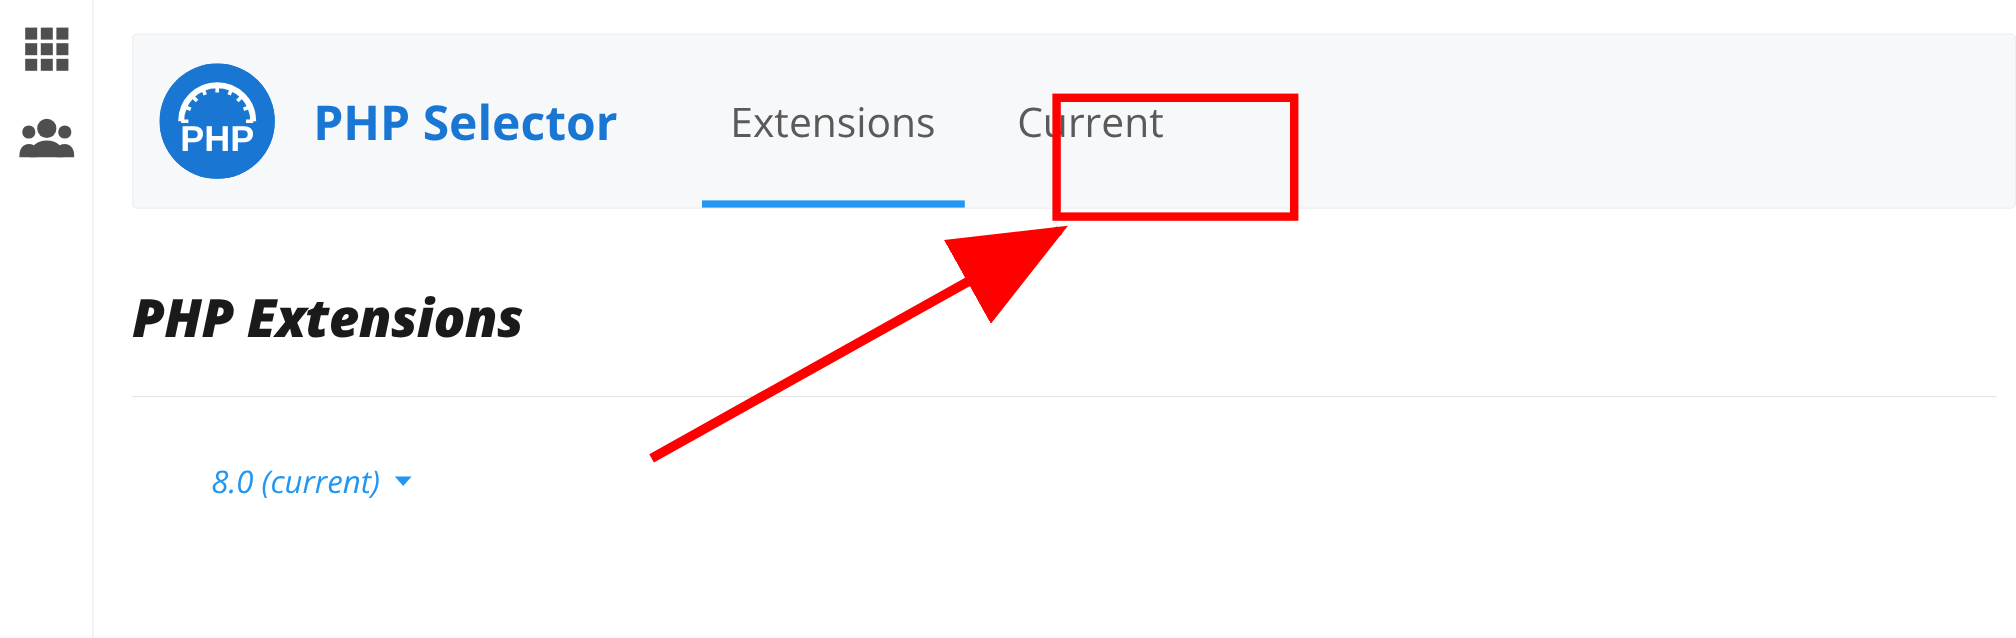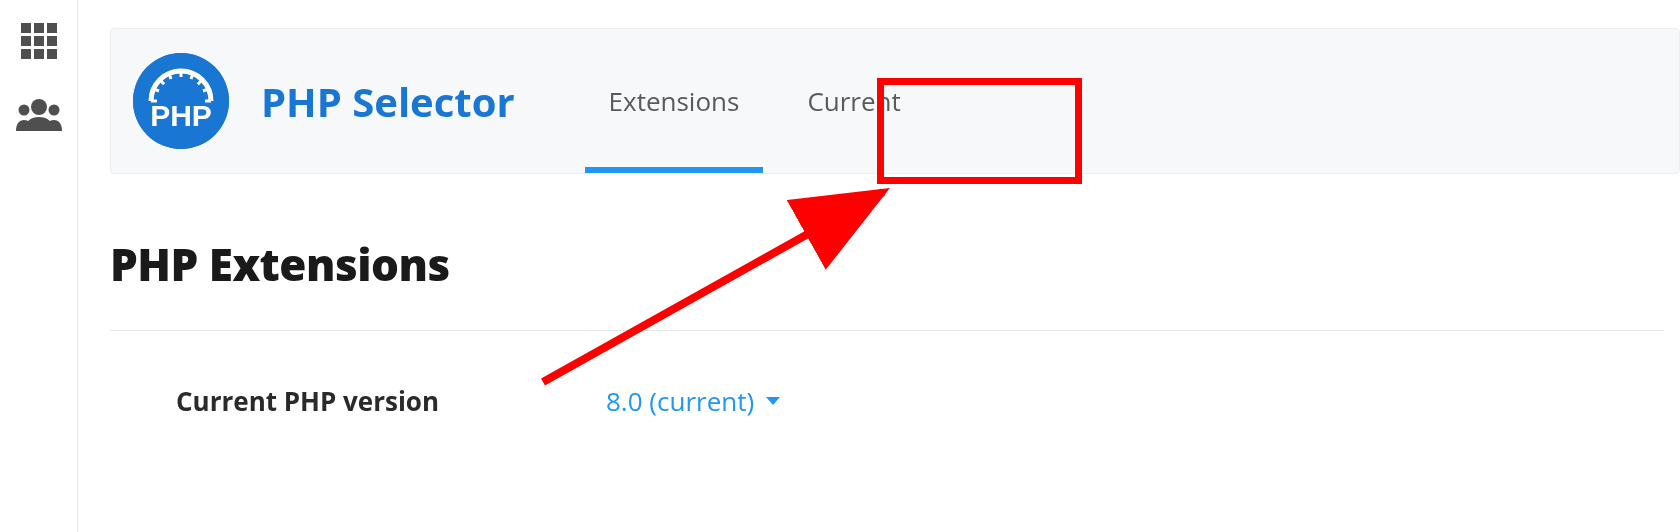--- a/index.html
+++ b/index.html
@@ -67,21 +67,21 @@
     .tabs {
       display: flex;
       height: 100%;
       margin-left: 60px;
     }
     .tab {
       display: flex;
       align-items: center;
       justify-content: center;
       padding: 0 34px;
-      font-size: 26px;
+      font-size: 34px;
       color: #5a5a5a;
       cursor: pointer;
       position: relative;
       height: 100%;
     }
     .tab.active::after {
       content: "";
       position: absolute;
       bottom: 0;
       left: 10px;
@@ -93,20 +93,21 @@
       position: absolute;
       border: 7px solid #ff0000;
       pointer-events: none;
       left: 766px;
       top: 49px;
       width: 205px;
       height: 106px;
     }
     .content {
       padding: 60px 16px 0 32px;
+      font-style: italic;
     }
     .section-title {
       font-size: 44px;
       font-weight: 800;
       color: #1a1a1a;
       letter-spacing: -0.5px;
     }
     .divider {
       height: 1px;
       background: #e6e6e6;
@@ -215,20 +216,19 @@
         <polygon points="0 0, 12 5, 0 10" fill="#ff0000"></polygon>
       </marker>
     </defs>
     <line x1="20" y1="210" x2="360" y2="20" stroke="#ff0000" stroke-width="8" marker-end="url(#arrowhead)"></line>
   </svg>
 
   <div class="content">
     <h1 class="section-title">PHP Extensions</h1>
     <div class="divider"></div>
     <div class="row">
-      <div class="row-label">Current PHP version</div>
       <div class="row-value">
         <span>8.0 (current)</span>
         <span class="caret"></span>
       </div>
     </div>
   </div>
 </div>
 
 </body></html>

